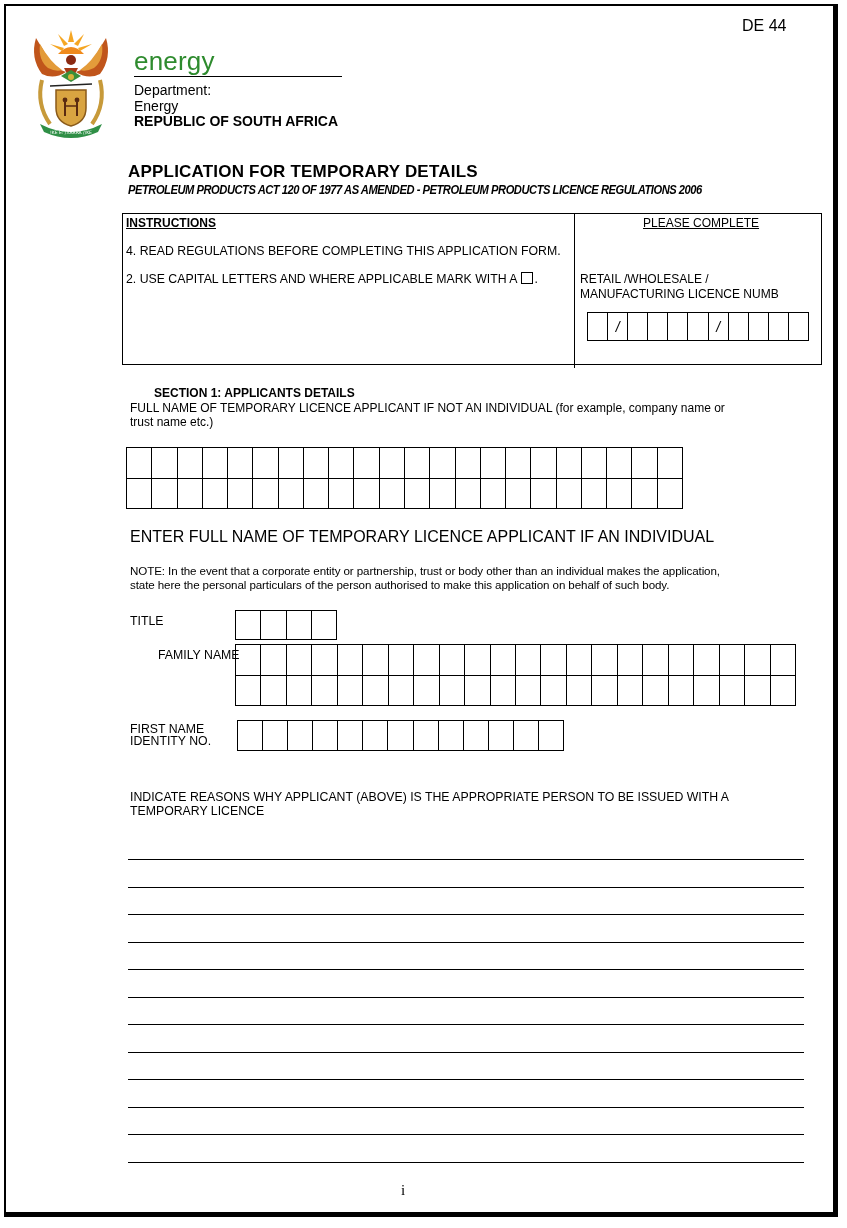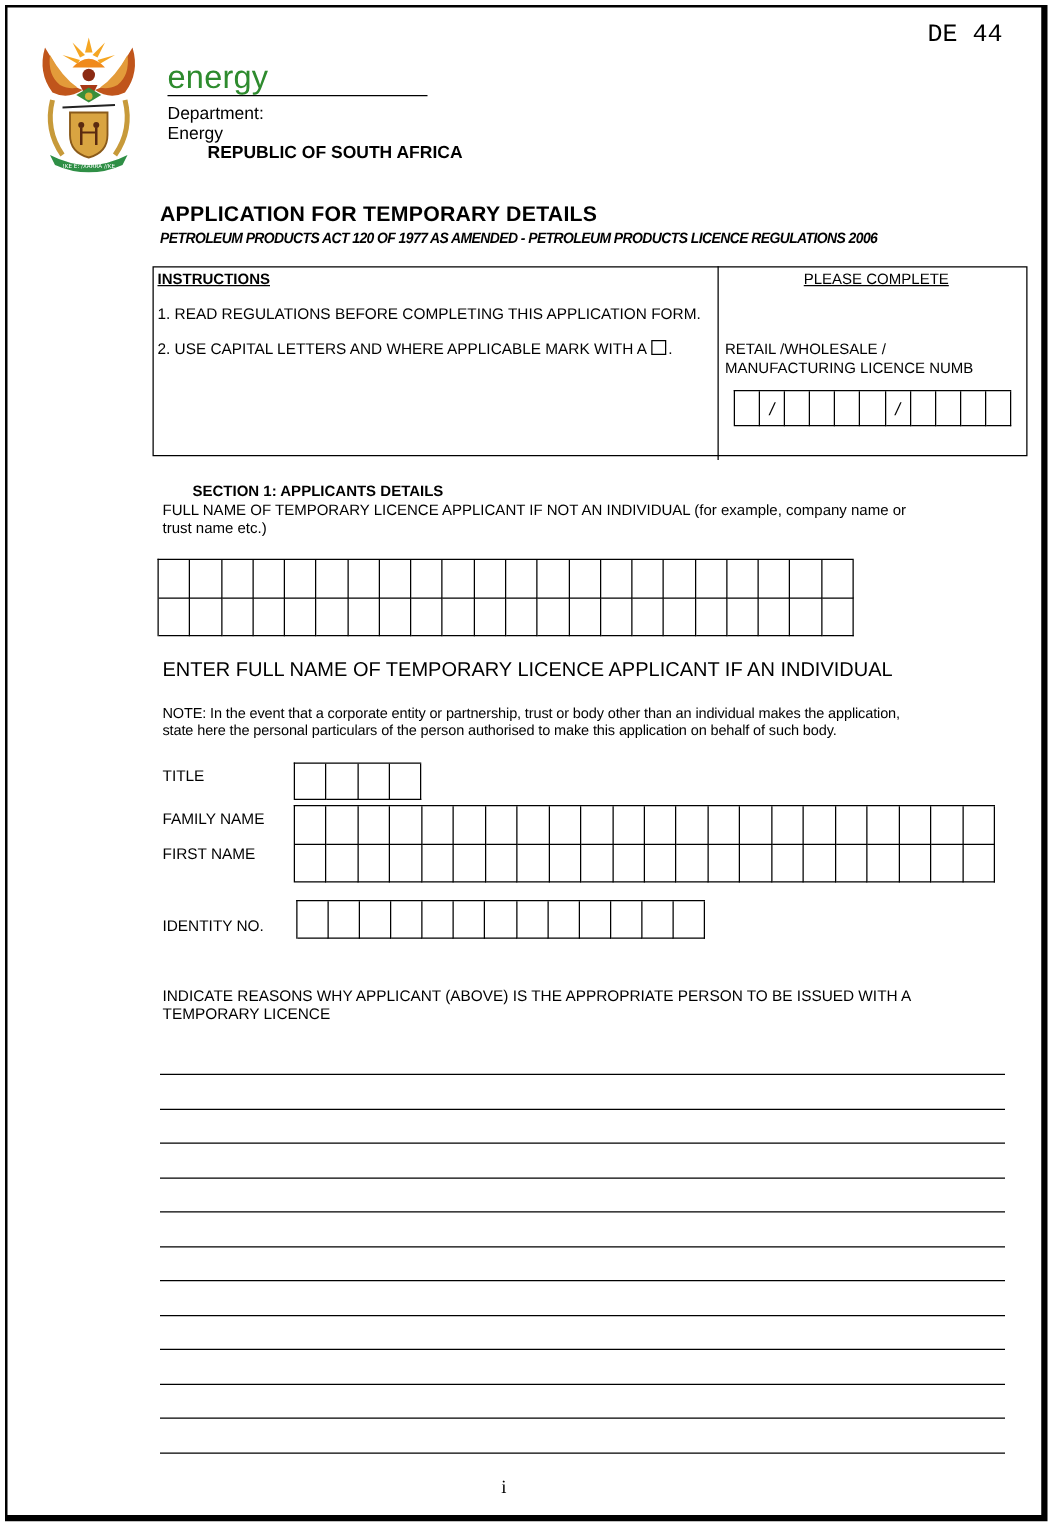--- a/index.html
+++ b/index.html
@@ -4,28 +4,28 @@
   <style>
     html, body { margin: 0; padding: 0; background: #ffffff; }
     body { width: 847px; height: 1228px; position: relative; overflow: hidden; font-family: "Liberation Sans", sans-serif; color: #000; }
     .page {
       position: absolute; left: 4px; top: 4px; width: 834px; height: 1213px;
       border-top: 2px solid #000; border-left: 2px solid #000;
       border-right: 5px solid #000; border-bottom: 5px solid #000;
       box-sizing: border-box; background: #fff;
     }
     .abs { position: absolute; }
-    .form-code { left: 742px; top: 17px; font-size: 20px; font-family: Liberation Mono, monospace; }
+    .form-code { left: 742px; top: 17px; font-size: 16px; }
     .crest { left: 28px; top: 24px; width: 86px; height: 114px; }
     .brand { left: 134px; top: 46px; font-size: 26px; color: #2e8b2e; letter-spacing: 0.2px; }
     .brand-rule { left: 134px; top: 76px; width: 208px; height: 0; border-top: 1.3px solid #000; }
     .dept-line { left: 134px; font-size: 14px; line-height: 16px; }
     .dept-1 { top: 82px; }
     .dept-2 { top: 98px; }
-    .dept-3 { top: 113px; font-weight: bold; margin-left: 32px; }
+    .dept-3 { top: 113px; font-weight: bold; }
     .main-title { left: 128px; top: 162px; font-size: 17px; font-weight: bold; letter-spacing: 0.2px; }
     .subtitle { left: 128px; top: 183px; font-size: 12px; font-weight: bold; font-style: italic; letter-spacing: -0.5px; transform: scaleX(0.93); transform-origin: left; white-space: nowrap; }
 
     .instr-box { left: 122px; top: 213px; width: 700px; height: 152px; border: 1px solid #000; border-bottom: 1.5px solid #000; box-sizing: border-box; }
     .instr-divider { left: 574px; top: 213px; width: 0; height: 155px; border-left: 1.3px solid #000; }
     .instr-head { left: 126px; top: 216px; font-size: 12px; font-weight: bold; text-decoration: underline; }
     .instr-item { left: 126px; font-size: 12.3px; white-space: nowrap; }
     .instr-1 { top: 244px; }
     .instr-2 { top: 272px; }
     .mark-box { display: inline-block; width: 10px; height: 10px; border: 1px solid #000; vertical-align: -1px; margin: 0 2px 0 3px; }
@@ -40,22 +40,22 @@
     .sec-head { left: 130px; top: 386px; font-size: 12px; font-weight: bold; margin-left: 24px; }
     .sec-text { left: 130px; font-size: 12px; line-height: 14px; }
     .sec-text-1 { top: 401px; width: 600px; }
     .company-grid { left: 126px; top: 447px; width: 557px; height: 62px; grid-template-columns: repeat(22, 1fr); grid-template-rows: 1fr 1fr; }
 
     .indiv-head { left: 130px; top: 530px; font-size: 16px; line-height: 14px; }
     .note { left: 130px; top: 564px; width: 600px; font-size: 11.6px; line-height: 14px; letter-spacing: -0.1px; }
 
     .field-label { left: 130px; font-size: 12.3px; }
     .lbl-title { top: 614px; }
-    .lbl-family { top: 648px; }
-    .lbl-first { top: 676px; text-align: right; }
+    .lbl-family { top: 648px; margin-left: 28px; }
+    .lbl-first { top: 722px; text-align: right; }
     .lbl-id { top: 734px; }
     .title-grid { left: 235px; top: 610px; width: 102px; height: 30px; grid-template-columns: repeat(4, 1fr); grid-template-rows: 1fr; }
     .name-grid { left: 235px; top: 644px; width: 561px; height: 62px; grid-template-columns: repeat(22, 1fr); grid-template-rows: 1fr 1fr; }
     .id-grid { left: 237px; top: 720px; width: 327px; height: 31px; grid-template-columns: repeat(13, 1fr); grid-template-rows: 1fr; }
 
     .reasons-label { left: 130px; top: 790px; font-size: 12.3px; line-height: 14px; width: 620px; }
     .write-line { left: 128px; width: 676px; height: 0; border-top: 1.3px solid #000; }
 
     .page-num { left: 401px; top: 1182px; font-family: "Liberation Serif", serif; font-size: 15px; }
   </style>
@@ -109,21 +109,21 @@
 <div class="abs dept-line dept-1">Department:</div>
 <div class="abs dept-line dept-2">Energy</div>
 <div class="abs dept-line dept-3">REPUBLIC OF SOUTH AFRICA</div>
 
 <div class="abs main-title">APPLICATION FOR TEMPORARY DETAILS</div>
 <div class="abs subtitle">PETROLEUM PRODUCTS ACT 120 OF 1977 AS AMENDED - PETROLEUM PRODUCTS LICENCE REGULATIONS 2006</div>
 
 <div class="abs instr-box"></div>
 <div class="abs instr-divider"></div>
 <div class="abs instr-head">INSTRUCTIONS</div>
-<div class="abs instr-item instr-1">1. READ REGULATIONS BEFORE COMPLETING THIS APPLICATION FORM.</div>
+<div class="abs instr-item instr-1">4. READ REGULATIONS BEFORE COMPLETING THIS APPLICATION FORM.</div>
 <div class="abs instr-item instr-2">
   <span>2. USE CAPITAL LETTERS AND WHERE APPLICABLE MARK WITH A</span><span class="mark-box"></span><span>.</span>
 </div>
 
 <div class="abs please">PLEASE COMPLETE</div>
 <div class="abs lic-label">
   <div>RETAIL /WHOLESALE /</div>
   <div>MANUFACTURING LICENCE NUMB</div>
 </div>
 <div class="grid lic-grid" id="lic-grid">

